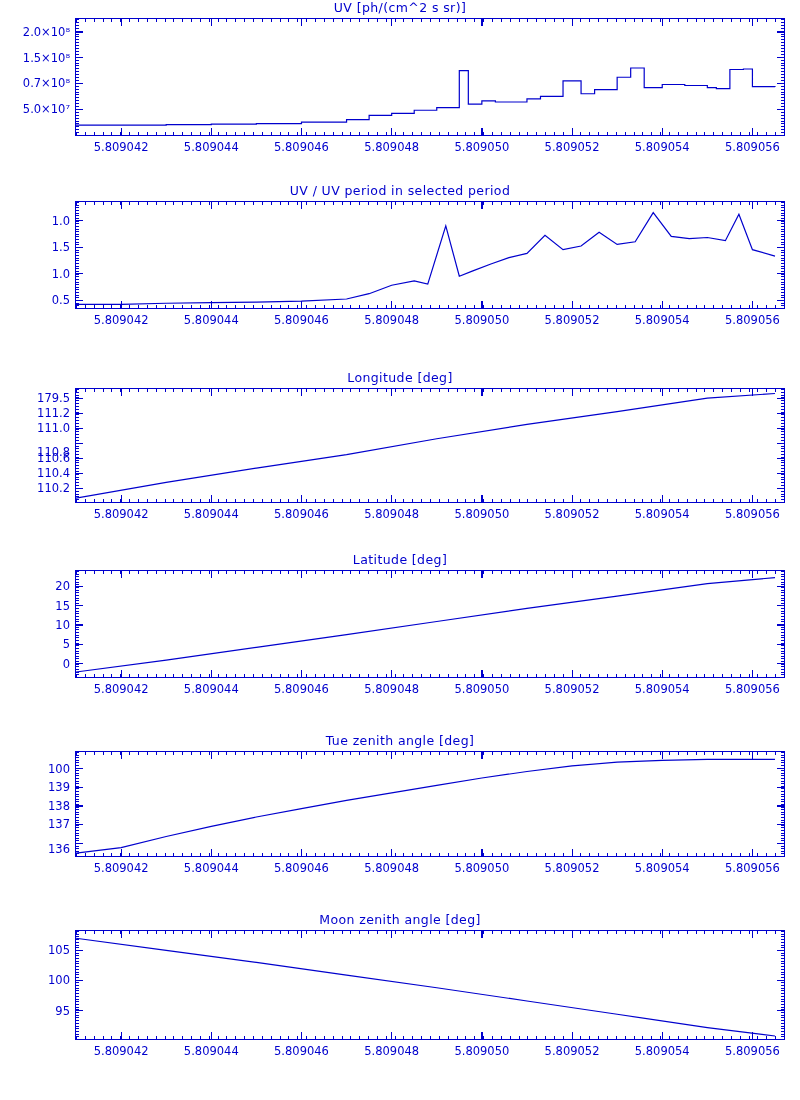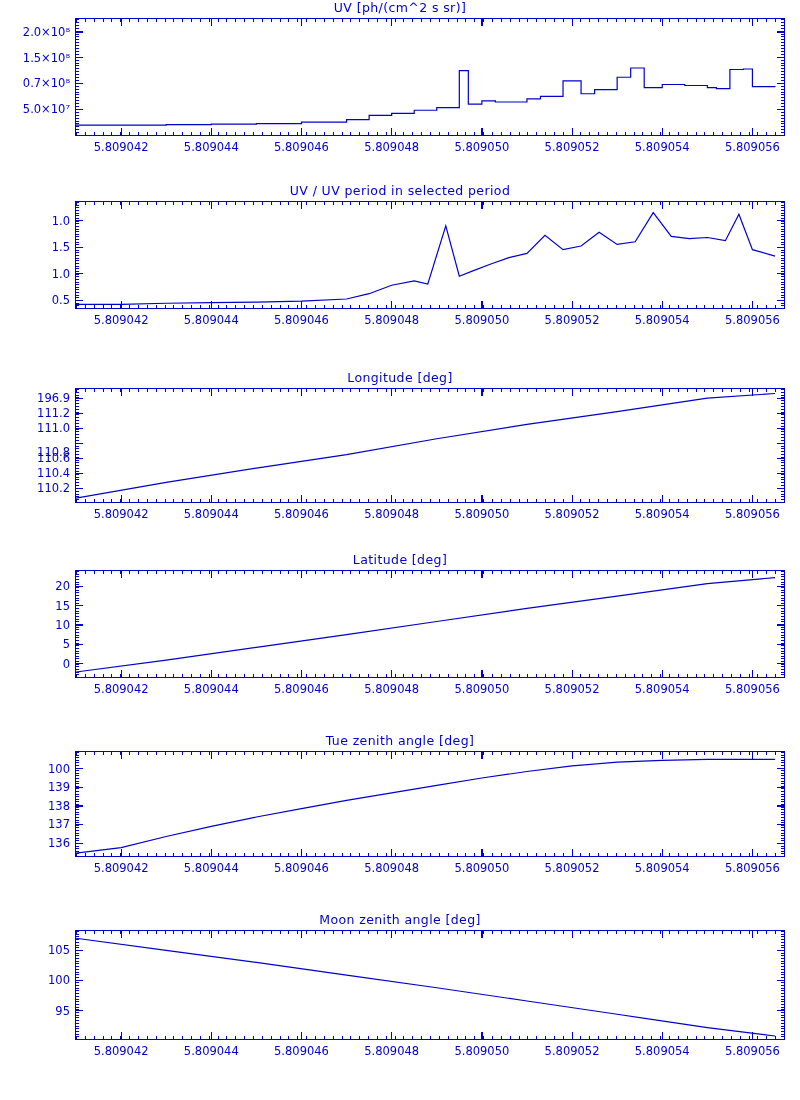--- a/index.html
+++ b/index.html
@@ -627,21 +627,21 @@
     <div class="panel-title">Longitude [deg]</div>
     <div class="plotwrap">
         <div class="plotbox" id="box2" style="width:710px;height:115px;">
       <div class="ylabels" id="yl2">
             <span style="top: 99.44px;">110.2</span>
             <span style="top: 84.3733px;">110.4</span>
             <span style="top: 69.3067px;">110.6</span>
             <span style="top: 63px;">110.8</span>
             <span style="top: 39.1733px;">111.0</span>
             <span style="top: 24.1067px;">111.2</span>
-            <span style="top: 9.04px;">196.9</span>
+            <span style="top: 9.04px;">179.5</span>
           </div>
       <div class="xlabels" id="xl2">
             <span style="left: 45.0955px;">5.809042</span>
             <span style="left: 135.287px;">5.809044</span>
             <span style="left: 225.478px;">5.809046</span>
             <span style="left: 315.669px;">5.809048</span>
             <span style="left: 405.86px;">5.809050</span>
             <span style="left: 496.051px;">5.809052</span>
             <span style="left: 586.242px;">5.809054</span>
             <span style="left: 676.433px;">5.809056</span>
@@ -1223,21 +1223,21 @@
           </svg>
         </div>
       </div>
   </div>
 
   <div class="panel" style="top:733px;">
     <div class="panel-title">Tue zenith angle [deg]</div>
     <div class="plotwrap">
         <div class="plotbox" id="box4" style="width:710px;height:106px;">
       <div class="ylabels" id="yl4">
-            <span style="top: 91px; text-align: center;">136</span>
+            <span style="top: 97px; text-align: center;">136</span>
             <span style="top: 72.4286px;">137</span>
             <span style="top: 53.8571px;">138</span>
             <span style="top: 35.2857px;">139</span>
             <span style="top: 16.7143px;">100</span>
           </div>
       <div class="xlabels" id="xl4">
             <span style="left: 45.0955px;">5.809042</span>
             <span style="left: 135.287px;">5.809044</span>
             <span style="left: 225.478px;">5.809046</span>
             <span style="left: 315.669px;">5.809048</span>

